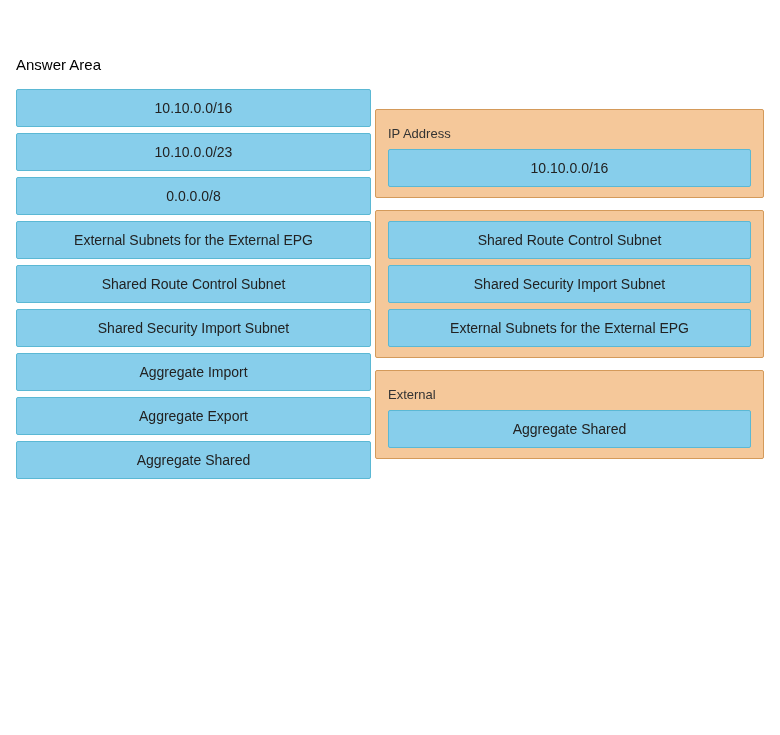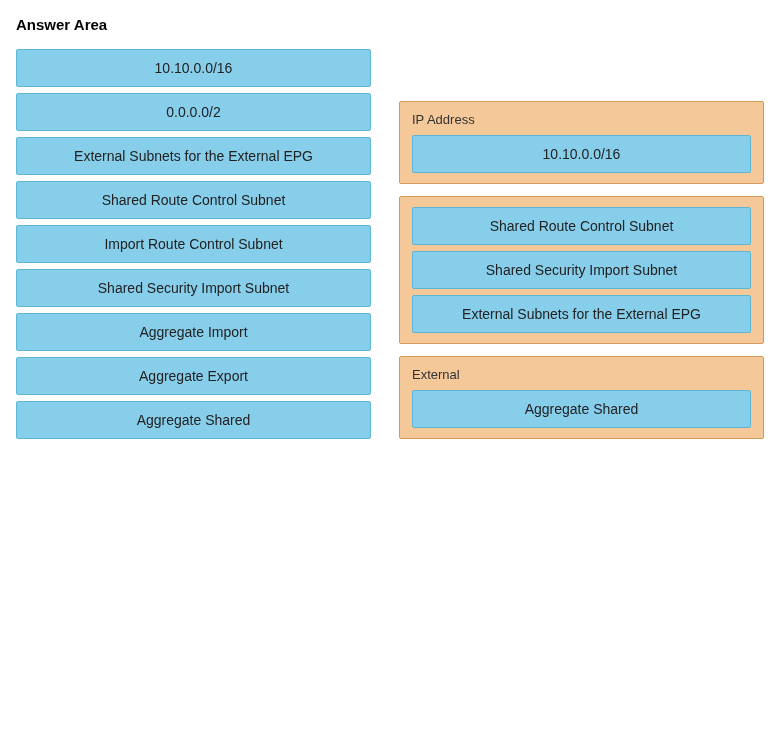--- a/index.html
+++ b/index.html
@@ -5,28 +5,29 @@
     * { box-sizing: border-box; margin: 0; padding: 0; }
     body {
       font-family: Arial, sans-serif;
       font-size: 14px;
       background: #fff;
       width: 780px;
       min-height: 735px;
       padding: 16px;
     }
     .page-title {
-      font-weight: bold;
+      font-weight: normal;
       font-size: 15px;
       margin-bottom: 16px;
+      margin-top: 40px;
     }
     .main-layout {
       display: flex;
-      gap: 28px;
-      align-items: flex-end;
+      gap: 4px;
+      align-items: center;
     }
     .left-column {
       display: flex;
       flex-direction: column;
       gap: 6px;
       width: 355px;
       flex-shrink: 0;
     }
     .blue-item {
       background: #87CEEB;
@@ -51,20 +52,21 @@
       background: #F5C89A;
       border: 1.5px solid #d49a5a;
       padding: 10px 12px;
       border-radius: 2px;
     }
     .orange-box-label {
       font-size: 13px;
       color: #333;
       margin-bottom: 8px;
       font-weight: normal;
+      margin-top: 6px;
     }
     .orange-box-content {
       display: flex;
       flex-direction: column;
       gap: 6px;
     }
     .blue-item-in-orange {
       background: #87CEEB;
       border: 1.5px solid #5bb8d4;
       padding: 10px 12px;
@@ -81,24 +83,24 @@
 </head>
 <body>
 
 <div class="page-title">Answer Area</div>
 
 <div class="main-layout">
 
   <div class="left-column">
 
   <div class="blue-item">10.10.0.0/16</div>
-      <div class="blue-item">0.0.0.0/2</div>
+      <div class="blue-item">10.10.0.0/23</div>
+      <div class="blue-item">0.0.0.0/8</div>
       <div class="blue-item">External Subnets for the External EPG</div>
       <div class="blue-item">Shared Route Control Subnet</div>
-      <div class="blue-item">Import Route Control Subnet</div>
       <div class="blue-item">Shared Security Import Subnet</div>
       <div class="blue-item">Aggregate Import</div>
       <div class="blue-item">Aggregate Export</div>
       <div class="blue-item">Aggregate Shared</div>
     </div>
 
   <div class="right-column">
 
     <div class="orange-box">
       <div class="orange-box-label">IP Address</div>

